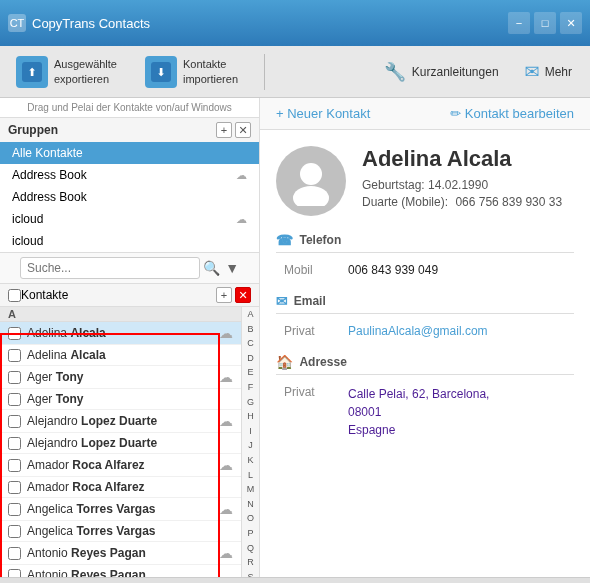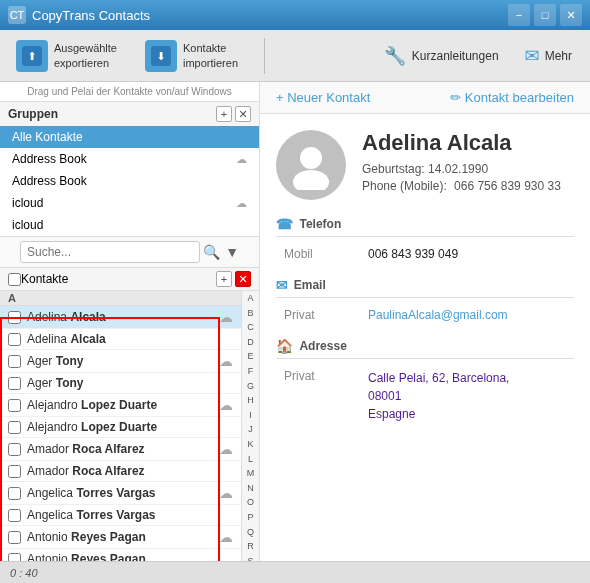--- a/index.html
+++ b/index.html
@@ -1,20 +1,20 @@
 <!DOCTYPE html>
 <html><head>
   <meta charset="utf-8">
   <style>
     * { box-sizing: border-box; margin: 0; padding: 0; font-family: 'Segoe UI', Arial, sans-serif; }
     body { width: 590px; height: 583px; overflow: hidden; background: #f0f0f0; }
 
     .title-bar {
       background: linear-gradient(to bottom, #4a9fd4, #2d7ab8);
-      height: 30px;
+      height: 46px;
       display: flex;
       align-items: center;
       padding: 0 8px;
       color: white;
       font-size: 13px;
       user-select: none;
     }
     .title-bar-icon { width: 18px; height: 18px; margin-right: 6px; }
     .title-bar-title { flex: 1; font-size: 13px; }
     .title-bar-controls { display: flex; gap: 4px; }
@@ -209,21 +209,21 @@
     .contact-info-line { font-size: 12px; color: #555; margin-bottom: 3px; }
 
     .detail-section { margin-bottom: 14px; }
     .detail-section-title {
       font-size: 12px; font-weight: bold; color: #555;
       display: flex; align-items: center; gap: 6px;
       border-bottom: 1px solid #ddd; padding-bottom: 4px; margin-bottom: 8px;
     }
     .detail-section-icon { font-size: 14px; color: #4a9fd4; }
     .detail-row {
-      display: flex; padding: 2px 8px; font-size: 12px; gap: 24px;
+      display: flex; padding: 2px 8px; font-size: 12px; gap: 4px;
     }
     .detail-row-label { width: 60px; color: #888; flex-shrink: 0; }
     .detail-row-value { color: #222; }
     .detail-row-value.link { color: #4a9fd4; }
 
     .address-val { line-height: 1.5; color: #4c1d95; font-size: 12px; }
 
     .status-bar {
       height: 22px; background: #e0e0e0; border-top: 1px solid #ccc;
       display: flex; align-items: center; padding: 0 10px;
@@ -440,21 +440,21 @@
           <div class="contact-avatar">
             <svg viewBox="0 0 50 50">
               <circle cx="25" cy="18" r="11" fill="#fff"></circle>
               <ellipse cx="25" cy="42" rx="18" ry="12" fill="#fff"></ellipse>
             </svg>
           </div>
           <div>
             <div class="contact-info-name">Adelina Alcala</div>
             <div class="contact-info-line">Geburtstag: 14.02.1990</div>
             <div class="contact-info-line">
-              <span>Phone (Mobile):</span>
+              <span>Duarte (Mobile):</span>
               <span style="margin-left:4px;">066 756 839 930 33</span>
             </div>
           </div>
         </div>
 
         <div class="detail-section">
           <div class="detail-section-title">
             <span class="detail-section-icon">☎</span>
             <span>Telefon</span>
           </div>

